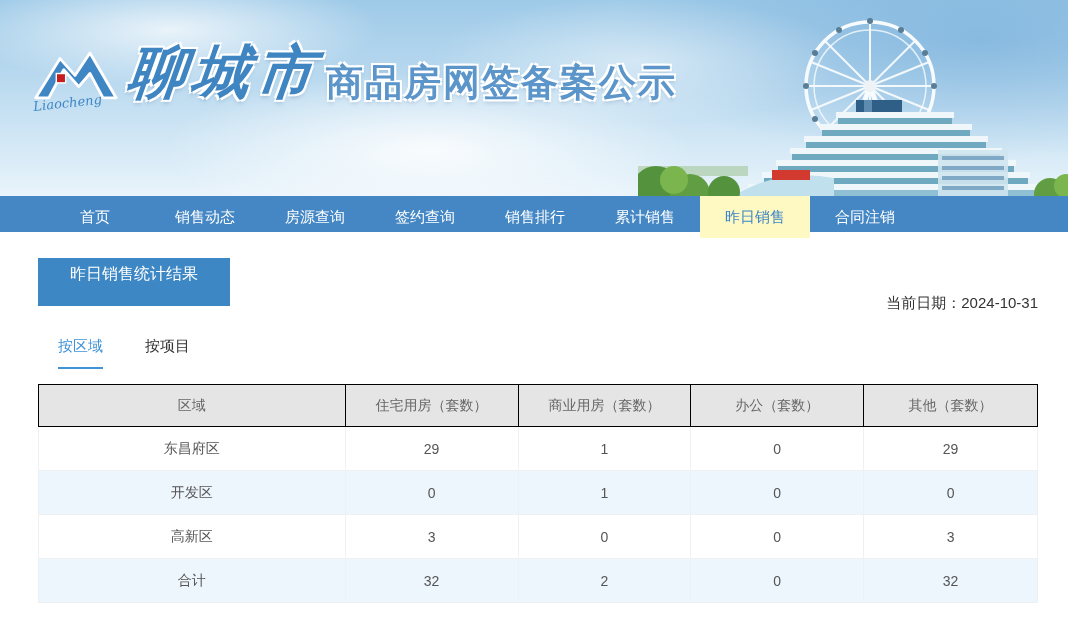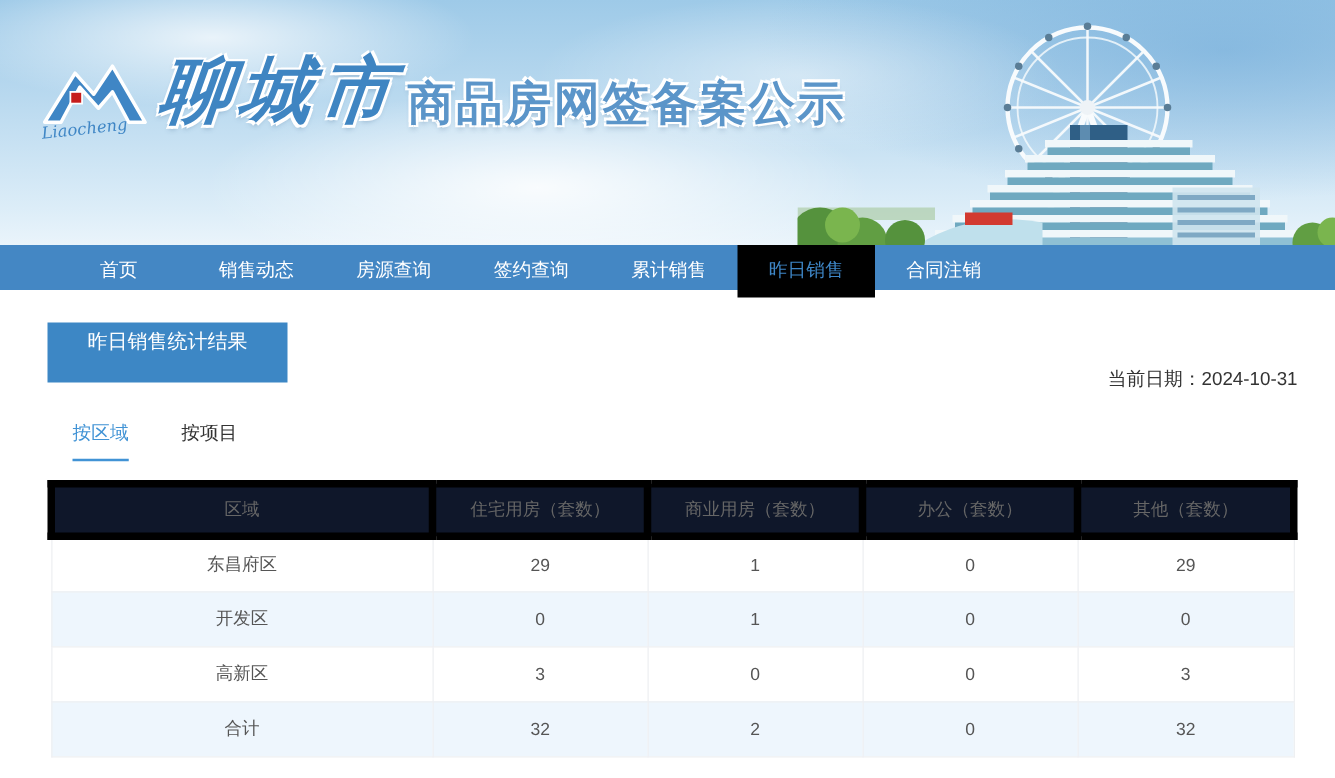--- a/index.html
+++ b/index.html
@@ -31,39 +31,39 @@
     line-height:46px; margin-left:6px; margin-top:24px;
     text-shadow:-2px -2px 0 #fff,2px -2px 0 #fff,-2px 2px 0 #fff,2px 2px 0 #fff,0 3px 4px rgba(60,100,140,.3);
   }
 
   
   .main-nav{ display:flex; width:1068px; height:36px; background:#4487c4; padding-left:40px; }
   .nav-item{
     width:110px; height:42px; line-height:42px; text-align:center;
     color:#fff; font-size:15px; text-decoration:none; cursor:pointer; display:block;
   }
-  .nav-item.active{ background:#000000; color:#3e86c6; }
+  .nav-item.active{ background:#fef9c3; color:#3e86c6; }
 
   
   .content{ width:1000px; margin-left:38px; }
   .title-row{ display:flex; justify-content:space-between; align-items:center; margin-top:19px; }
   .section-badge{
     display:inline-block; height:48px; line-height:32px; padding:0 32px;
     background:#3d87c5; color:#fff; font-size:16px;
   }
   .current-date{ font-size:15px; color:#333;margin-top:43px; }
 
   .view-tabs{ display:flex; gap:42px; margin-top:24px;margin-left:20px; }
   .view-tab{ font-size:15px; color:#333; padding-bottom:11px; cursor:pointer; text-decoration:none; }
   .view-tab.active{ color:#4193d5; border-bottom:2px solid #4193d5; }
 
   table.stats{ width:1000px; margin-top:15px; border-collapse:collapse; font-size:14px; color:#555; }
   table.stats th{
-    height:42px; background:#0f172a; color:#666; font-weight:400;
-    border:6px solid #000000; text-align:center;
+    height:42px; background:#e5e5e5; color:#666; font-weight:400;
+    border:1px solid #000000; text-align:center;
   }
   table.stats td{
     height:44px; text-align:center;
     border:1px solid #eef0f2;
   }
   table.stats tr.alt{ background:#eef6fd; }
 </style>
 </head>
 <body>
 
@@ -152,20 +152,21 @@
       <span class="brand-city">聊城市</span>
       <span class="brand-sub">商品房网签备案公示</span>
     </div>
   </header>
 
   <nav class="main-nav">
     <a class="nav-item">首页</a>
     <a class="nav-item">销售动态</a>
     <a class="nav-item">房源查询</a>
     <a class="nav-item">签约查询</a>
+    <a class="nav-item">销售排行</a>
     <a class="nav-item">累计销售</a>
     <a class="nav-item active">昨日销售</a>
     <a class="nav-item">合同注销</a>
   </nav>
 
   <main class="content">
 
     <div class="title-row">
       <div class="section-badge">昨日销售统计结果</div>
       <div class="current-date">当前日期：2024-10-31</div>

